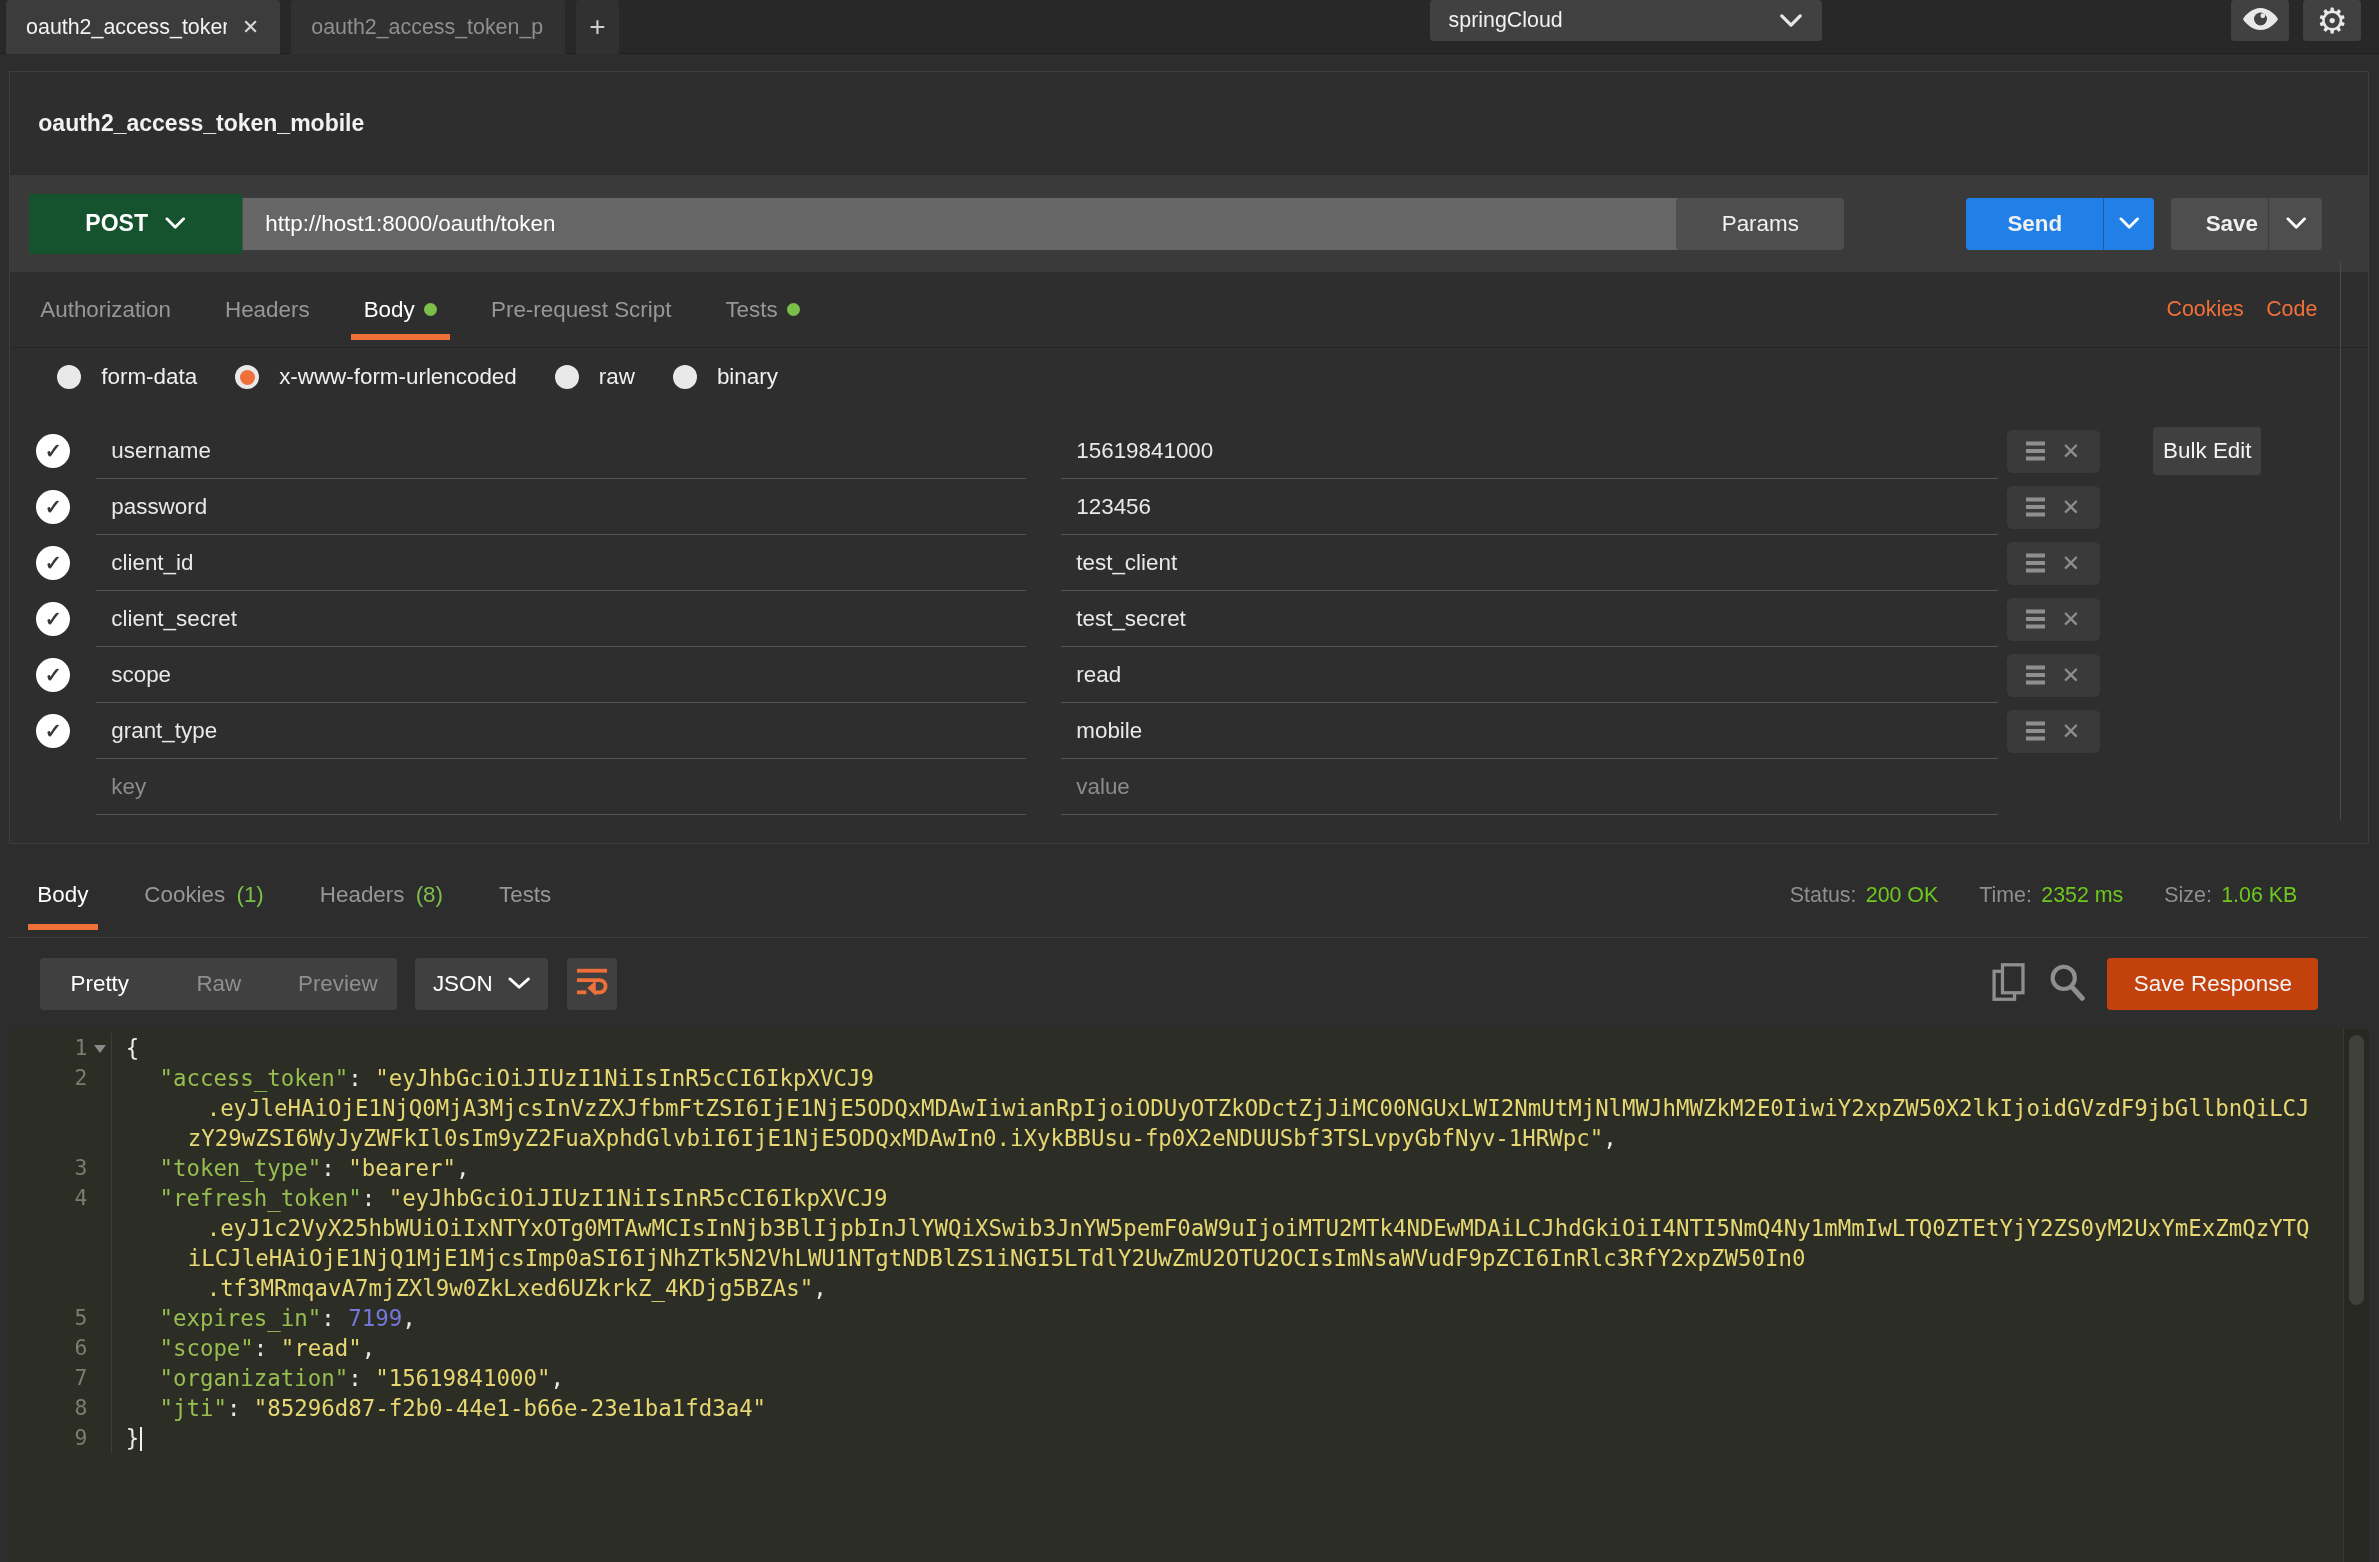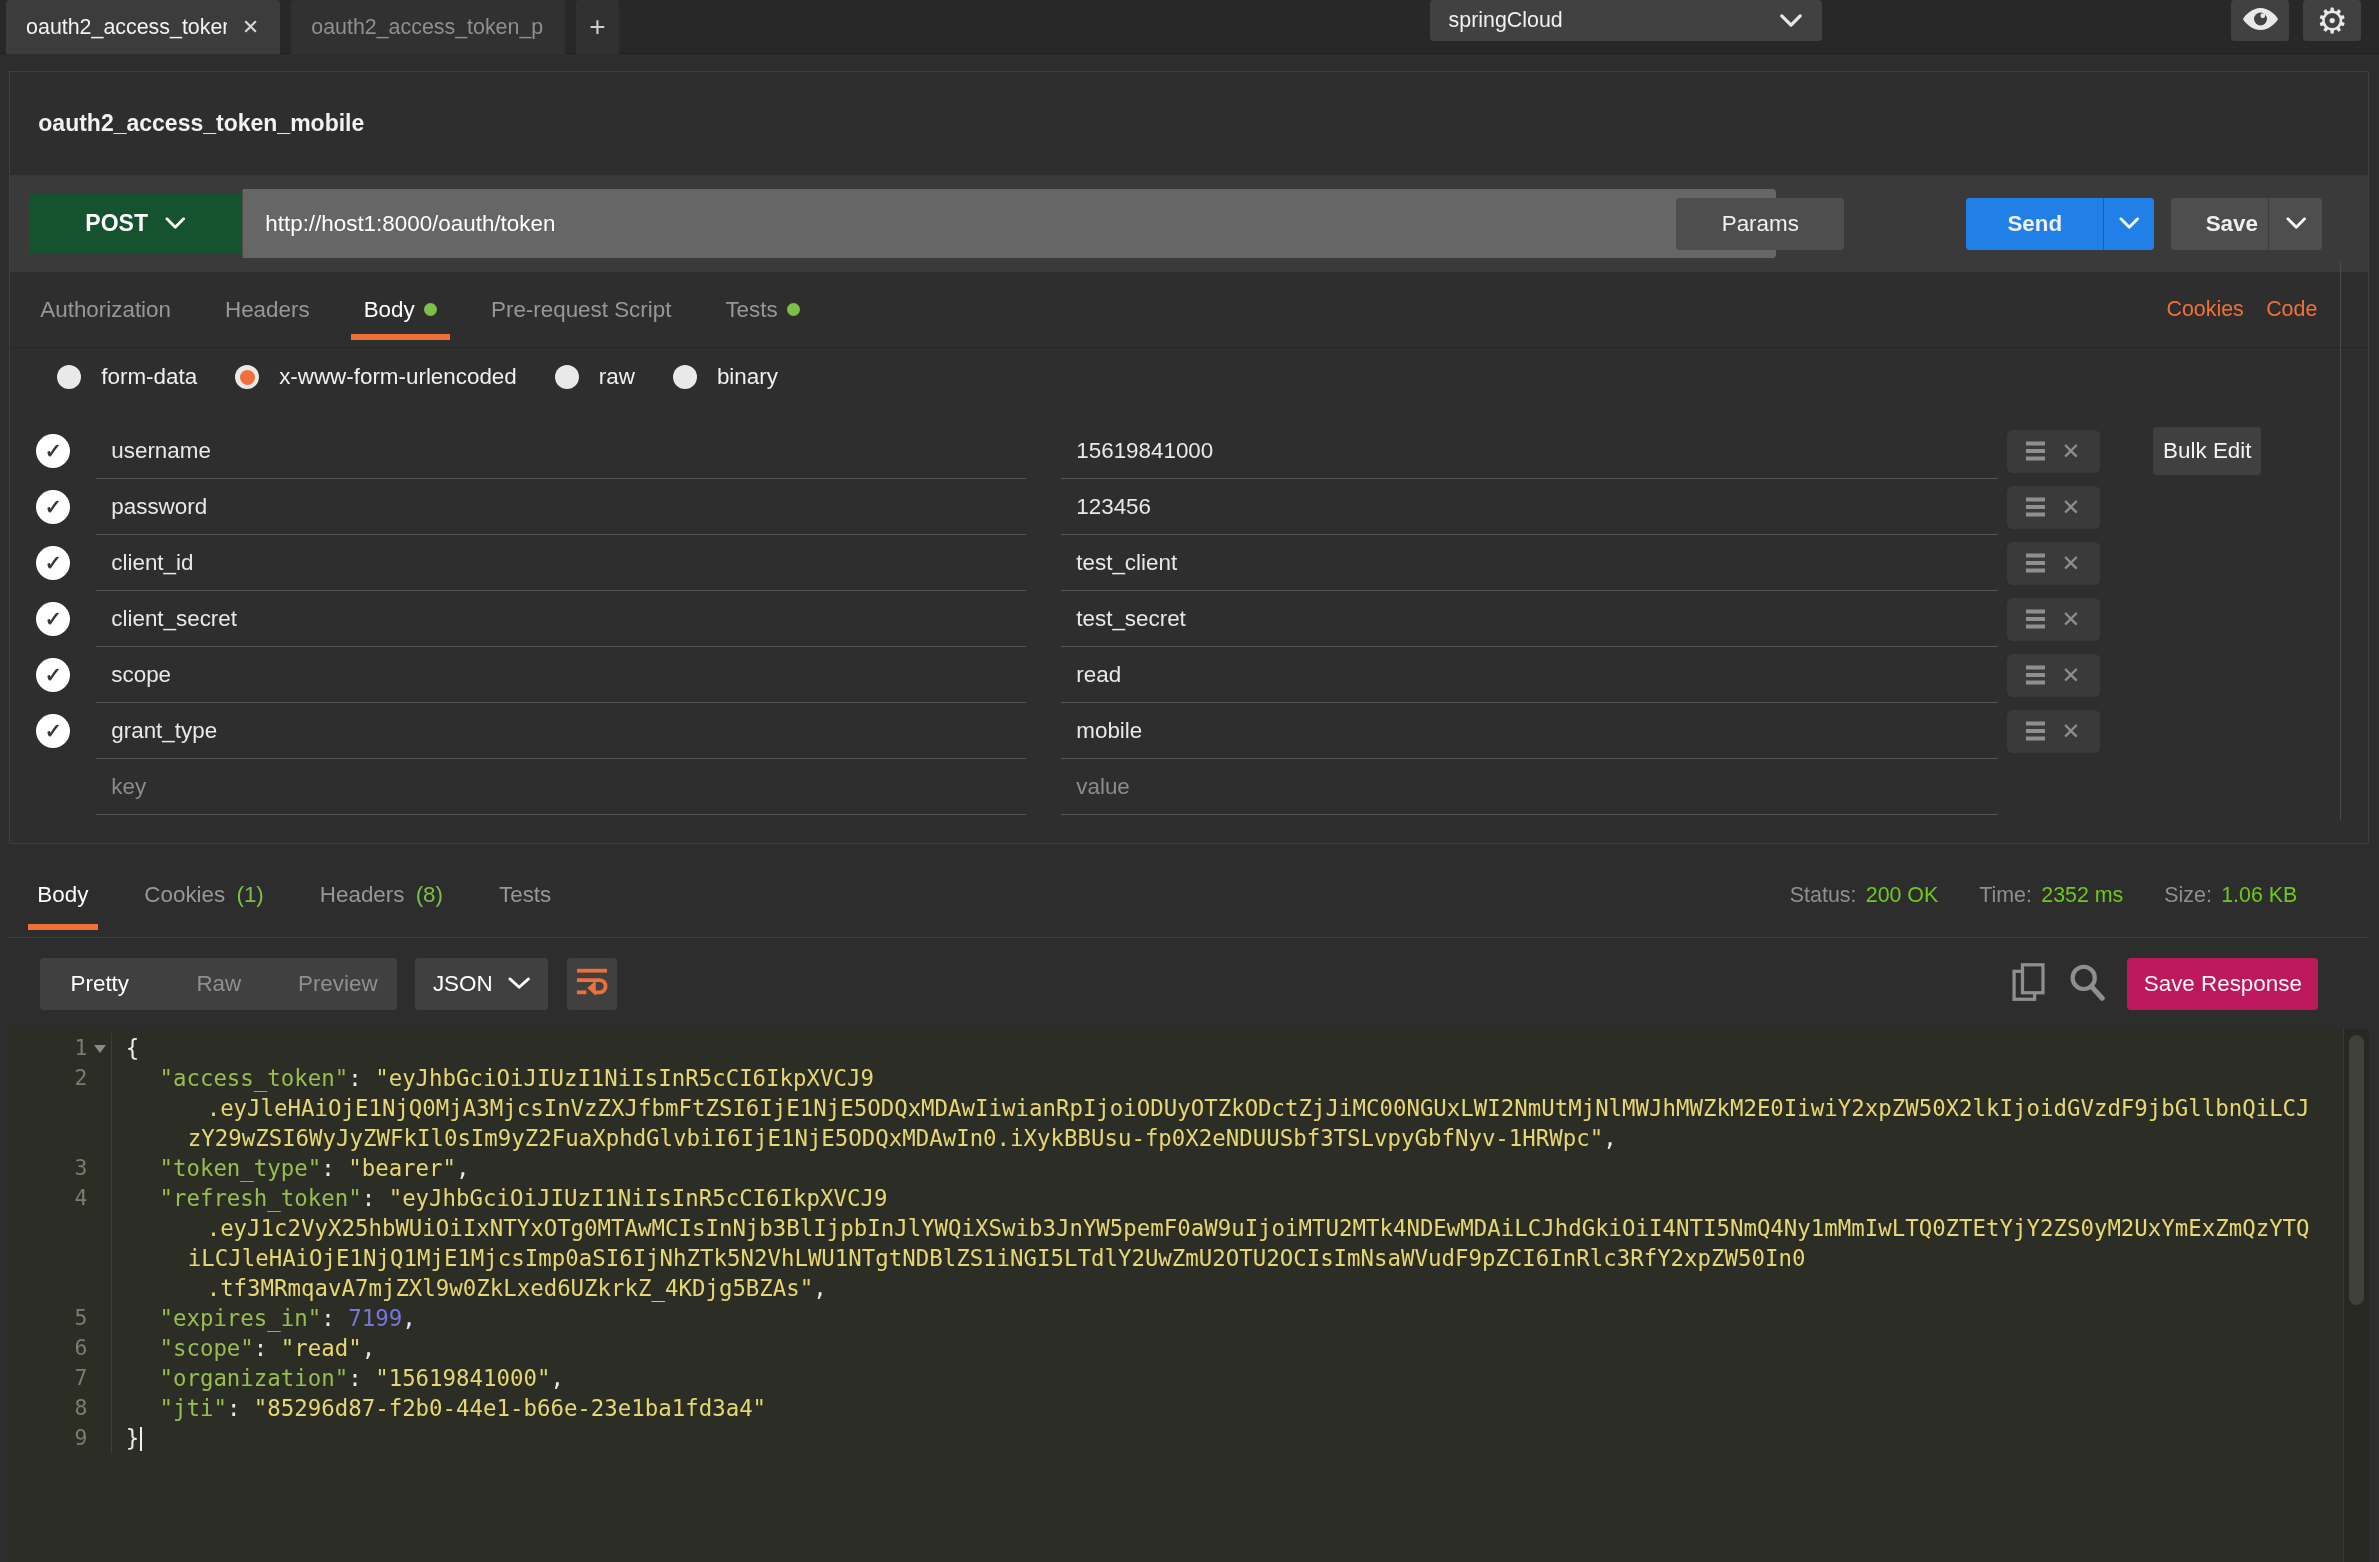--- a/index.html
+++ b/index.html
@@ -28,21 +28,21 @@
   
   .panel { position:absolute; left:9.3px; top:71px; width:2360px; height:773px;
            background:#2e2e2e; border:0.9px solid #3e3e3e; }
   .title-bar { height:103px; display:flex; align-items:center; padding-left:28px; }
   .title-bar span { font-size:23px; font-weight:bold; color:#f2f2f2; }
 
   .url-strip { height:97px; background:#3a3a3a; display:flex; align-items:center; padding:0 18.6px; position:relative; }
   .method-seg { width:213px; height:60px; background:#14532d; border-radius:3.7px 0 0 3.7px;
                 display:flex; align-items:center; justify-content:center; gap:17px;
                 font-size:23px; font-weight:bold; color:#ffffff; }
-  .url-field { width:1534px; height:69px; background:#666666; border:none; border-left:0.9px solid #4c4c4c;
+  .url-field { width:1534px; height:52px; background:#666666; border:none; border-left:0.9px solid #4c4c4c;
                color:#ffffff; font-size:22.4px; padding:0 22.4px; font-family:"Liberation Sans",sans-serif;
                border-radius:0 3.7px 3.7px 0; outline:none; }
   .btn { height:52px; display:flex; align-items:center; justify-content:center; font-size:22.4px; color:#f0f0f0;
          border-radius:3.7px; }
   .btn-params { position:absolute; left:1666px; width:168px; background:#4e4e4e; }
   .btn-send { position:absolute; left:1956px; width:188px; background:#2080e8; font-weight:bold; padding:0; }
   .send-main { width:137px; text-align:center; }
   .send-chev { width:51px; height:52px; display:flex; align-items:center; justify-content:center;
                border-left:0.9px solid rgba(0,0,0,0.25); }
   .btn-save { position:absolute; left:2161px; width:151px; background:#4e4e4e; font-weight:bold; padding:0; }
@@ -96,21 +96,21 @@
 
   .resp-toolbar { position:relative; height:91px; display:flex; align-items:center; padding-left:31px; }
   .view-group { display:flex; height:52px; background:#404040; border-radius:3.7px; overflow:hidden; }
   .vseg { width:119px; display:flex; align-items:center; justify-content:center; font-size:22.4px; color:#8f8f8f; }
   .vseg.active { color:#ffffff; }
   .fmt-select { margin-left:17.7px; width:133px; height:52px; background:#404040; border-radius:3.7px;
                 display:flex; align-items:center; justify-content:center; gap:15px; font-size:22.4px; color:#ffffff; }
   .wrap-btn { margin-left:18.6px; width:50px; height:52px; background:#404040; border-radius:3.7px;
               display:flex; align-items:center; justify-content:center; }
   .tool-right { position:absolute; right:51px; display:flex; align-items:center; gap:22.4px; }
-  .save-resp { width:191px; height:52px; background:#be185d; border-radius:3.7px;
+  .save-resp { width:211px; height:52px; background:#c2410c; border-radius:3.7px;
                display:flex; align-items:center; justify-content:center; font-size:22.4px; color:#f5f5f5; }
 
   .code-area { position:relative; height:533px; background:#2c2e25; overflow:hidden; }
   .code-lines { padding-top:3.7px; }
   .cline { display:flex; height:30px; line-height:30px; font-family:"DejaVu Sans Mono", monospace; font-size:22.4px; white-space:pre; }
   .cgut { width:103px; flex:none; border-right:0.9px solid #3d3f34; color:#7b7d72; font-size:21.4px;
           text-align:right; padding-right:24px; position:relative; }
   .fold { position:absolute; right:5.6px; top:12px; width:0; height:0;
           border-left:6.5px solid transparent; border-right:6.5px solid transparent; border-top:8.4px solid #8a8a8a; }
   .ccontent { overflow:hidden; white-space:pre; }

